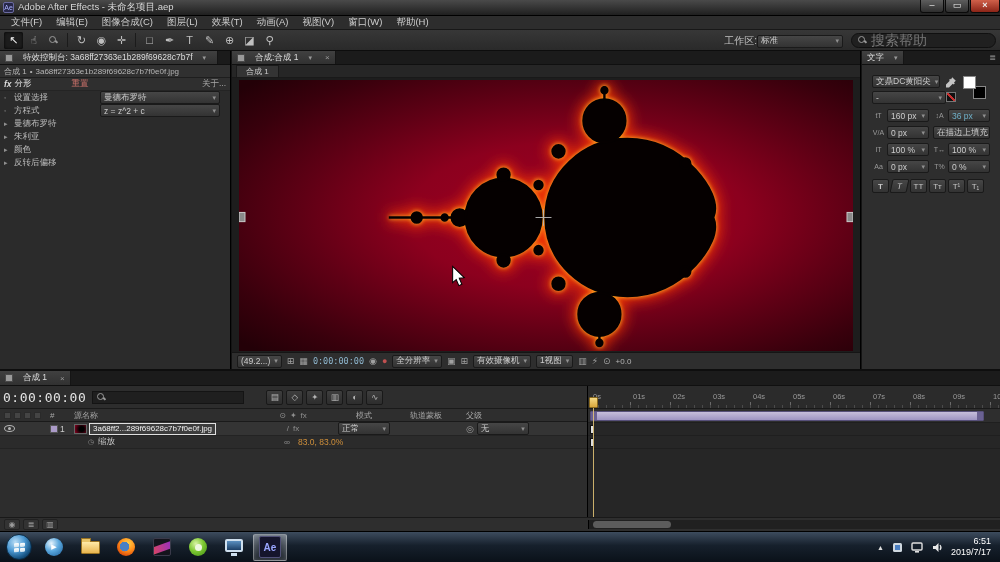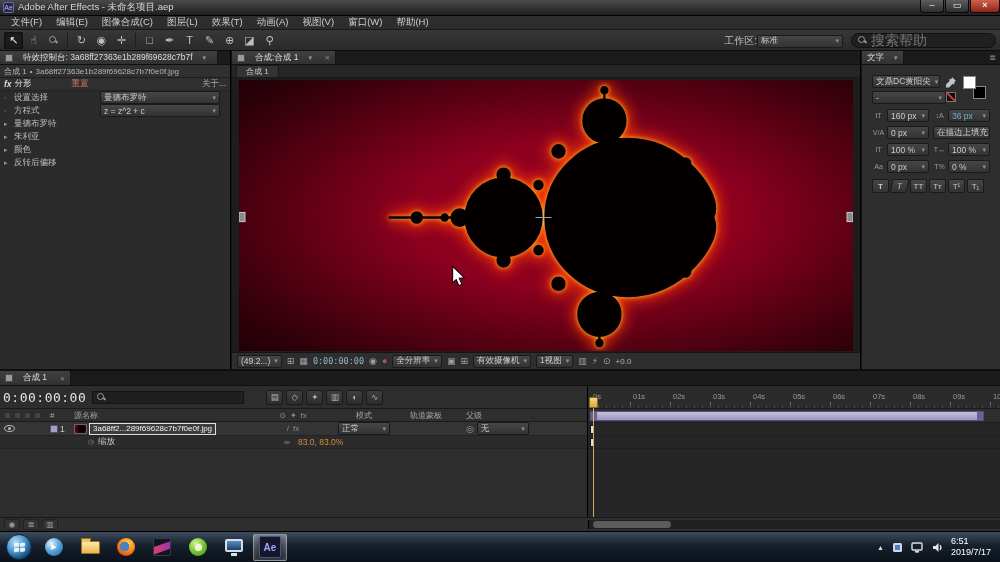--- a/index.html
+++ b/index.html
@@ -139,21 +139,21 @@
 .ic-firefox{width:18px;height:18px;border-radius:50%;background:radial-gradient(circle at 42% 48%,#4a80c4 0 34%,rgba(0,0,0,0) 35%),radial-gradient(circle at 60% 30%,#ffd24a,#ff8c1a 45%,#d8480a 80%)}
 .ic-ide{width:18px;height:18px;background:#14141c;border:1px solid #3a3a4a;border-radius:2px;position:relative;overflow:hidden}
 .ic-ide:before{content:"";position:absolute;left:-4px;top:5px;width:26px;height:7px;background:linear-gradient(90deg,#e0475a,#8a2bd0);transform:rotate(-20deg)}
 .ic-green{width:18px;height:18px;border-radius:50%;background:radial-gradient(circle at 38% 32%,#d9f3a6,#7dc832 45%,#3f8a12);position:relative}
 .ic-green:after{content:"";position:absolute;left:5.5px;top:5.5px;width:7px;height:7px;border-radius:50%;background:#eef8e0}
 .ic-computer{width:18px;height:13px;background:linear-gradient(#5a8fc0,#1c3f66);border:2px solid #cfe0ef;border-radius:2px;position:relative;margin-top:-4px}
 .ic-computer:after{content:"";position:absolute;left:4px;bottom:-6px;width:6px;height:3px;background:#cfe0ef}
 .ic-ae{width:22px;height:22px;background:#15152c;border:1px solid #505078;border-radius:2px;color:#9aa6ff;font-size:10px;display:flex;align-items:center;justify-content:center;font-weight:bold}
 #tray{margin-left:auto;display:flex;align-items:center;gap:8px;padding-right:7px;color:#e8e8e8}
 #tray-chevron{font-size:7px;color:#ddd}
-#clock{text-align:left;font-size:9px;line-height:1.25;color:#fff}
+#clock{text-align:right;font-size:9px;line-height:1.25;color:#fff}
 .trico{display:flex;align-items:center}
 </style>
 </head>
 <body>
 
 <div id="root">
 
   <div id="titlebar">
     <span class="appico">Ae</span>
     <span id="title-text">Adobe After Effects - 未命名项目.aep</span>

